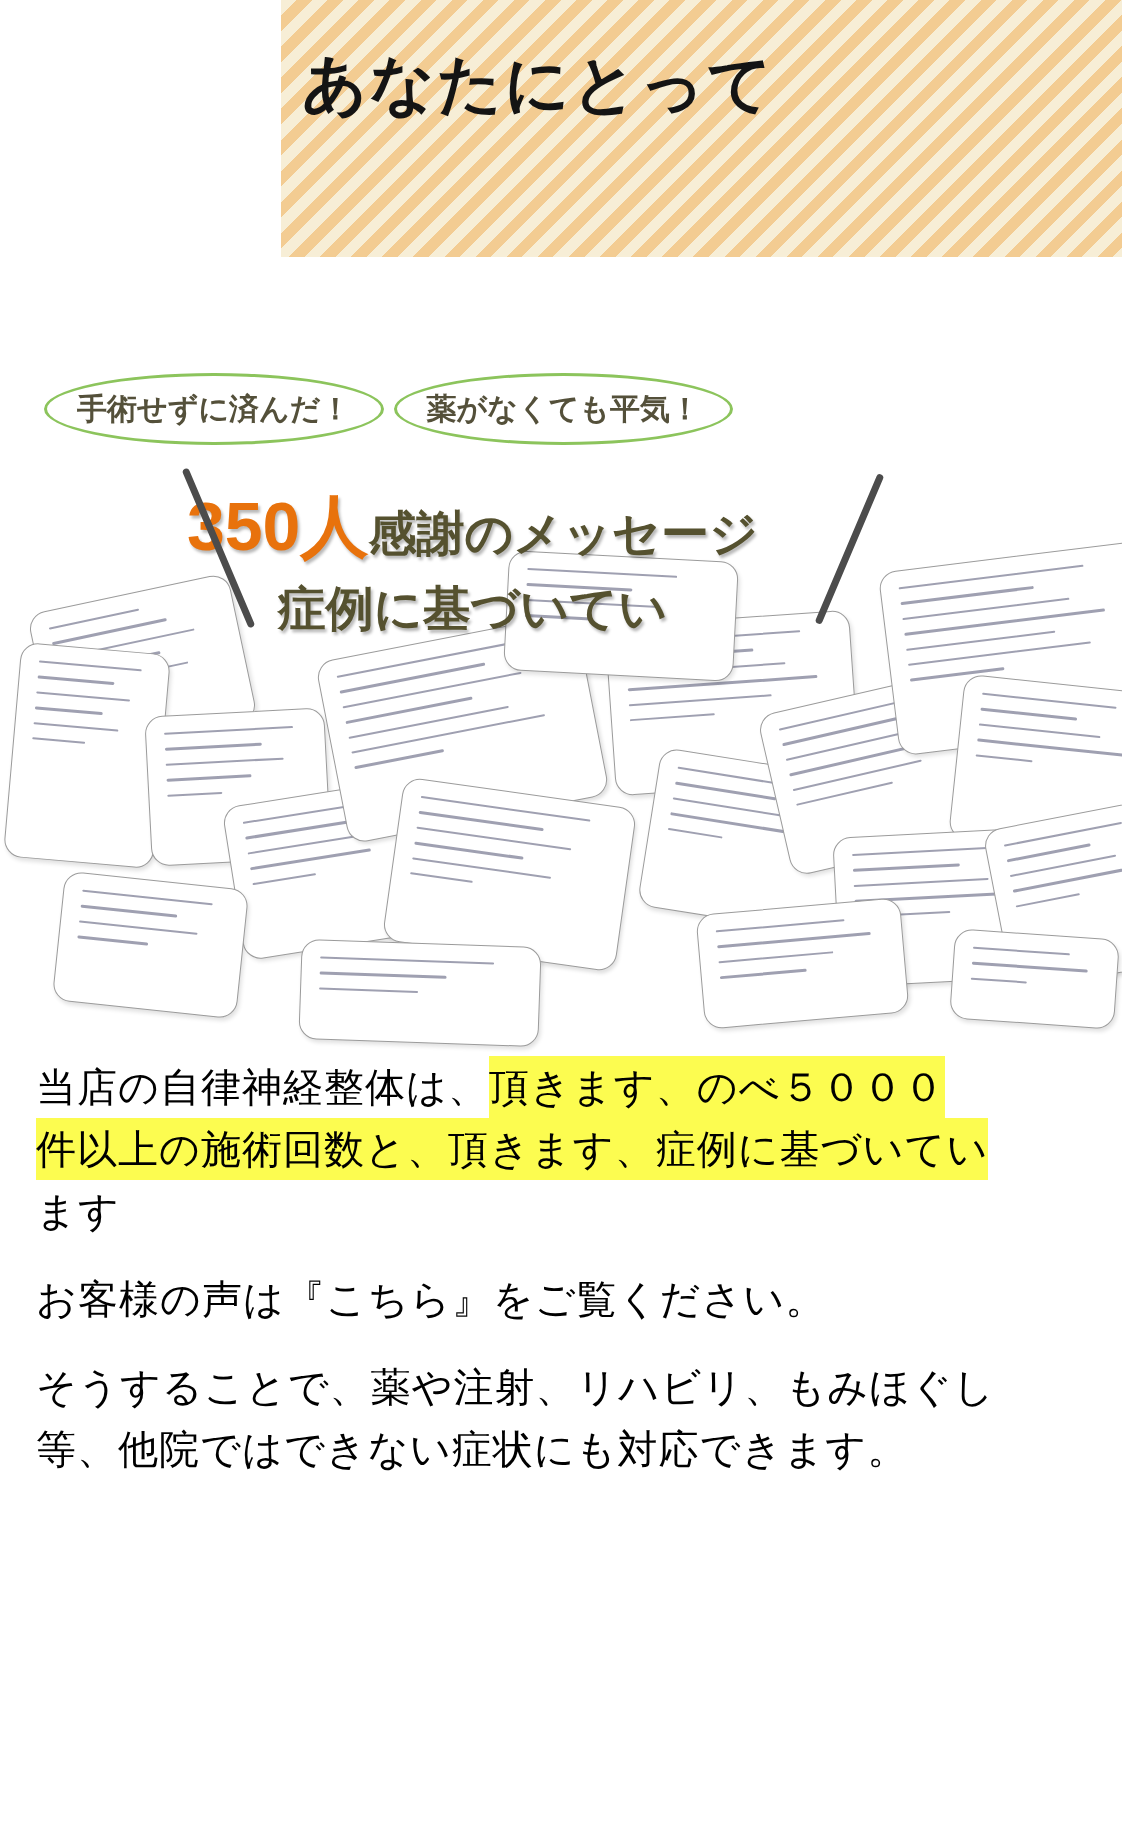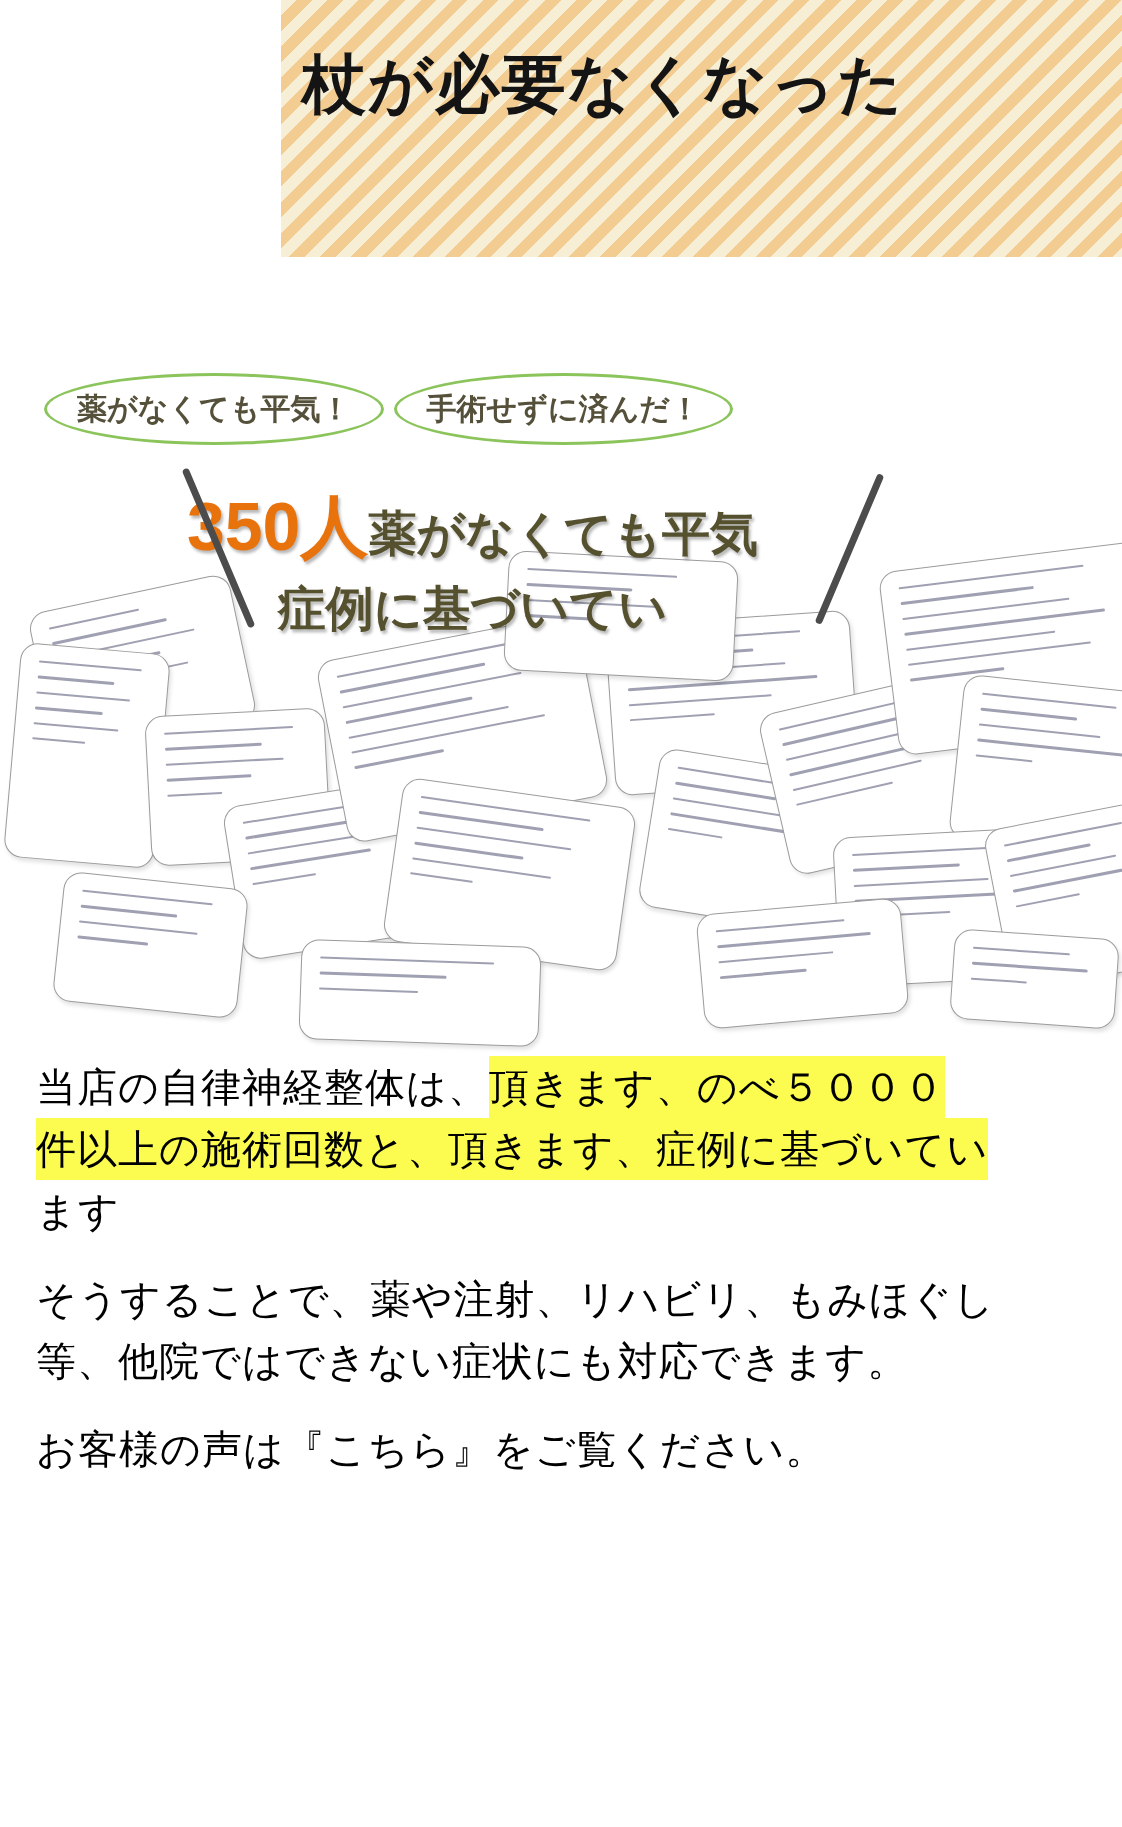--- a/index.html
+++ b/index.html
@@ -70,33 +70,33 @@
   .body-text p { margin:0 0 26px 0; }
   .hl { background:#fcfc50; padding:9px 0; }
 </style>
 </head>
 <body>
 
 <div class="page">
 
   <div class="hero-stripes"></div>
   <div class="hero-title">
-    <div>杖が必要なくなった</div>
+    <div>あなたにとって</div>
   </div>
 
   <div class="badges">
+      <div class="badge">手術せずに済んだ！</div>
       <div class="badge">薬がなくても平気！</div>
-      <div class="badge">手術せずに済んだ！</div>
     </div>
 
   <div class="slash slash-left"></div>
   <div class="slash slash-right"></div>
   <div class="headline">
     <div class="headline-l1">
-      <span class="count">350人</span><span>薬がなくても平気</span>
+      <span class="count">350人</span><span>感謝のメッセージ</span>
     </div>
     <div class="headline-l2">症例に基づいてい</div>
   </div>
 
   <div class="collage">
       <div class="card" style="left: 40px; top: 47px; width: 205px; height: 150px; transform: rotate(-12deg);">
         <div class="hw" style="width: 55%;"></div>
         <div class="hw" style="width: 70%;"></div>
         <div class="hw" style="width: 85%;"></div>
         <div class="hw" style="width: 62%;"></div>
@@ -220,17 +220,17 @@
       </div>
       <div class="card" style="left: 952px; top: 389px; width: 165px; height: 90px; transform: rotate(4deg);">
         <div class="hw" style="width: 76%;"></div>
         <div class="hw" style="width: 91%;"></div>
         <div class="hw" style="width: 44%;"></div>
       </div>
     </div>
 
   <div class="body-text">
       <p><span>当店の自律神経整体は、</span><span class="hl">頂きます、のべ５０００</span><br><span class="hl">件以上の施術回数と、頂きます、症例に基づいてい</span><br><span>ます</span></p>
+      <p><span>お客様の声は</span><span>『こちら』</span><span>をご覧ください。</span></p>
       <p><span>そうすることで、薬や注射、リハビリ、もみほぐし</span><br><span>等、他院ではできない症状にも対応できます。</span></p>
-      <p><span>お客様の声は</span><span>『こちら』</span><span>をご覧ください。</span></p>
     </div>
 
 </div>
 
 </body></html>

